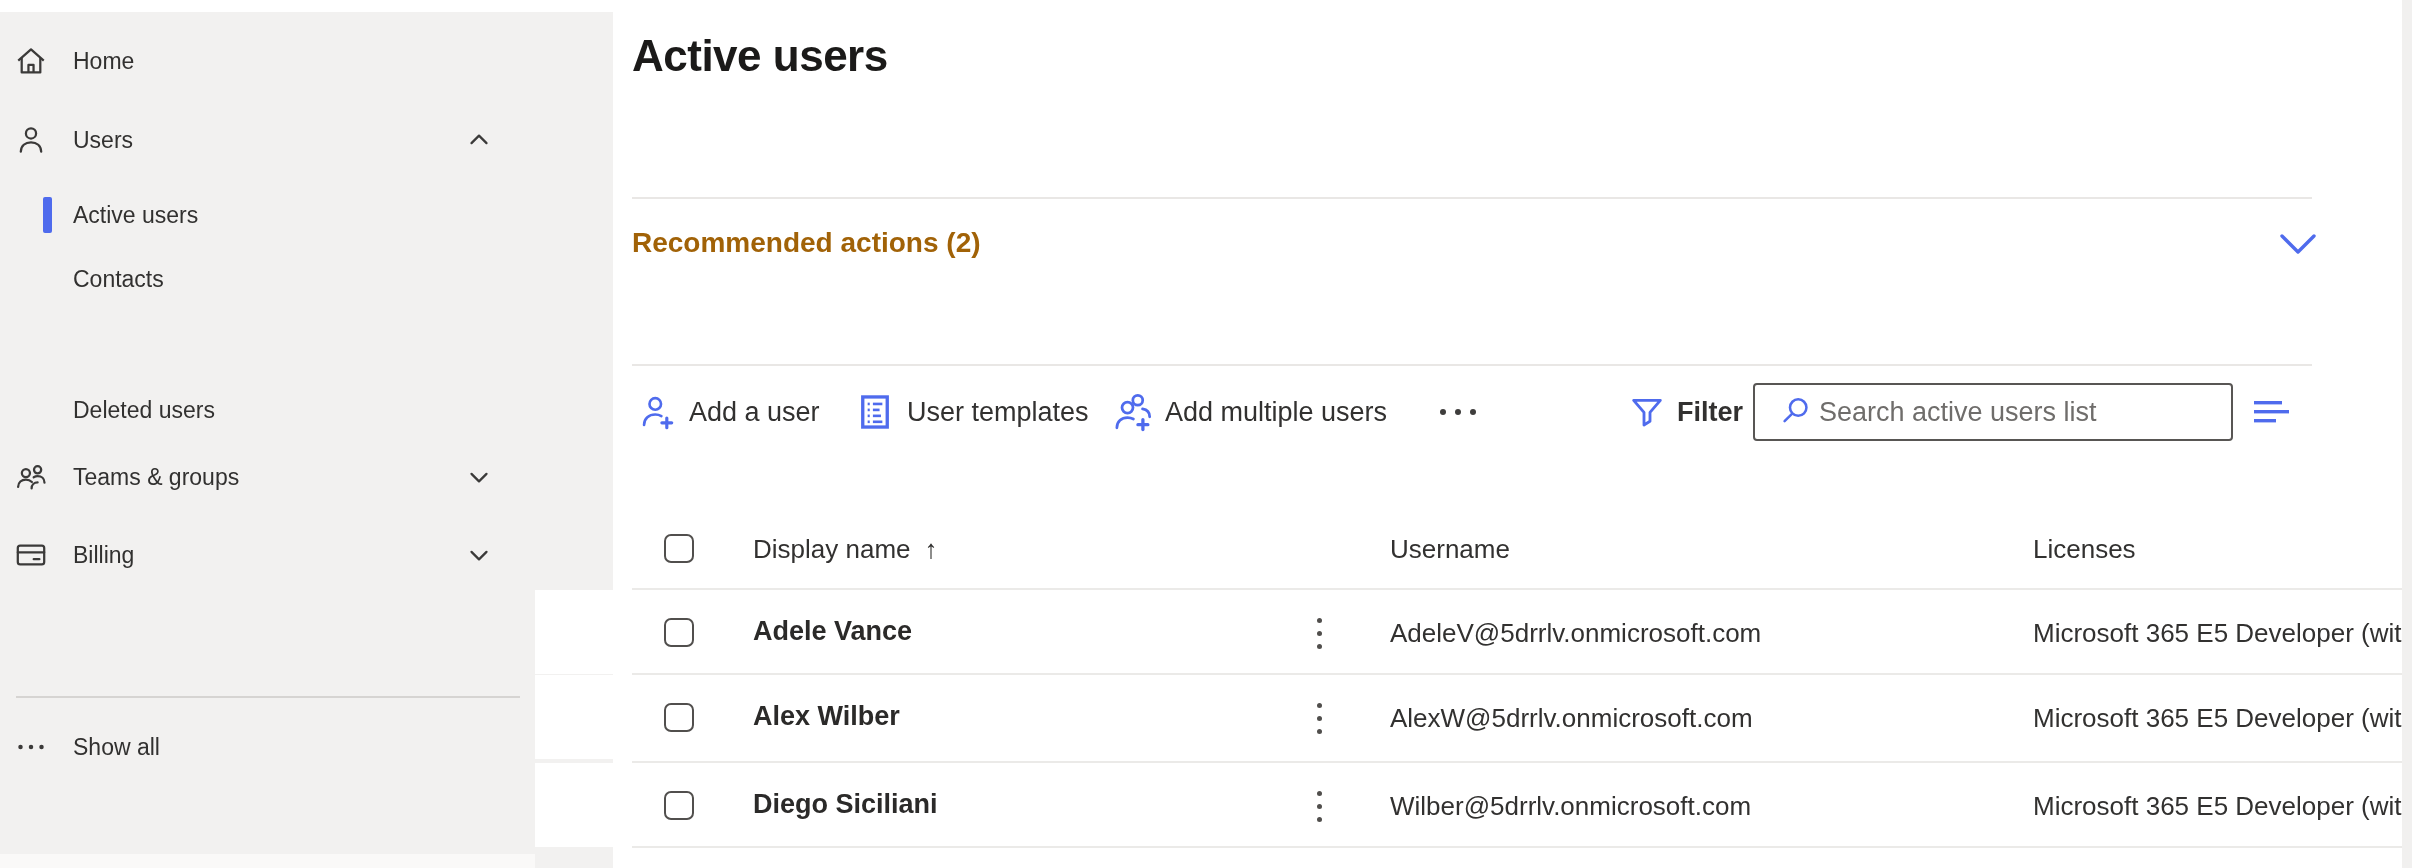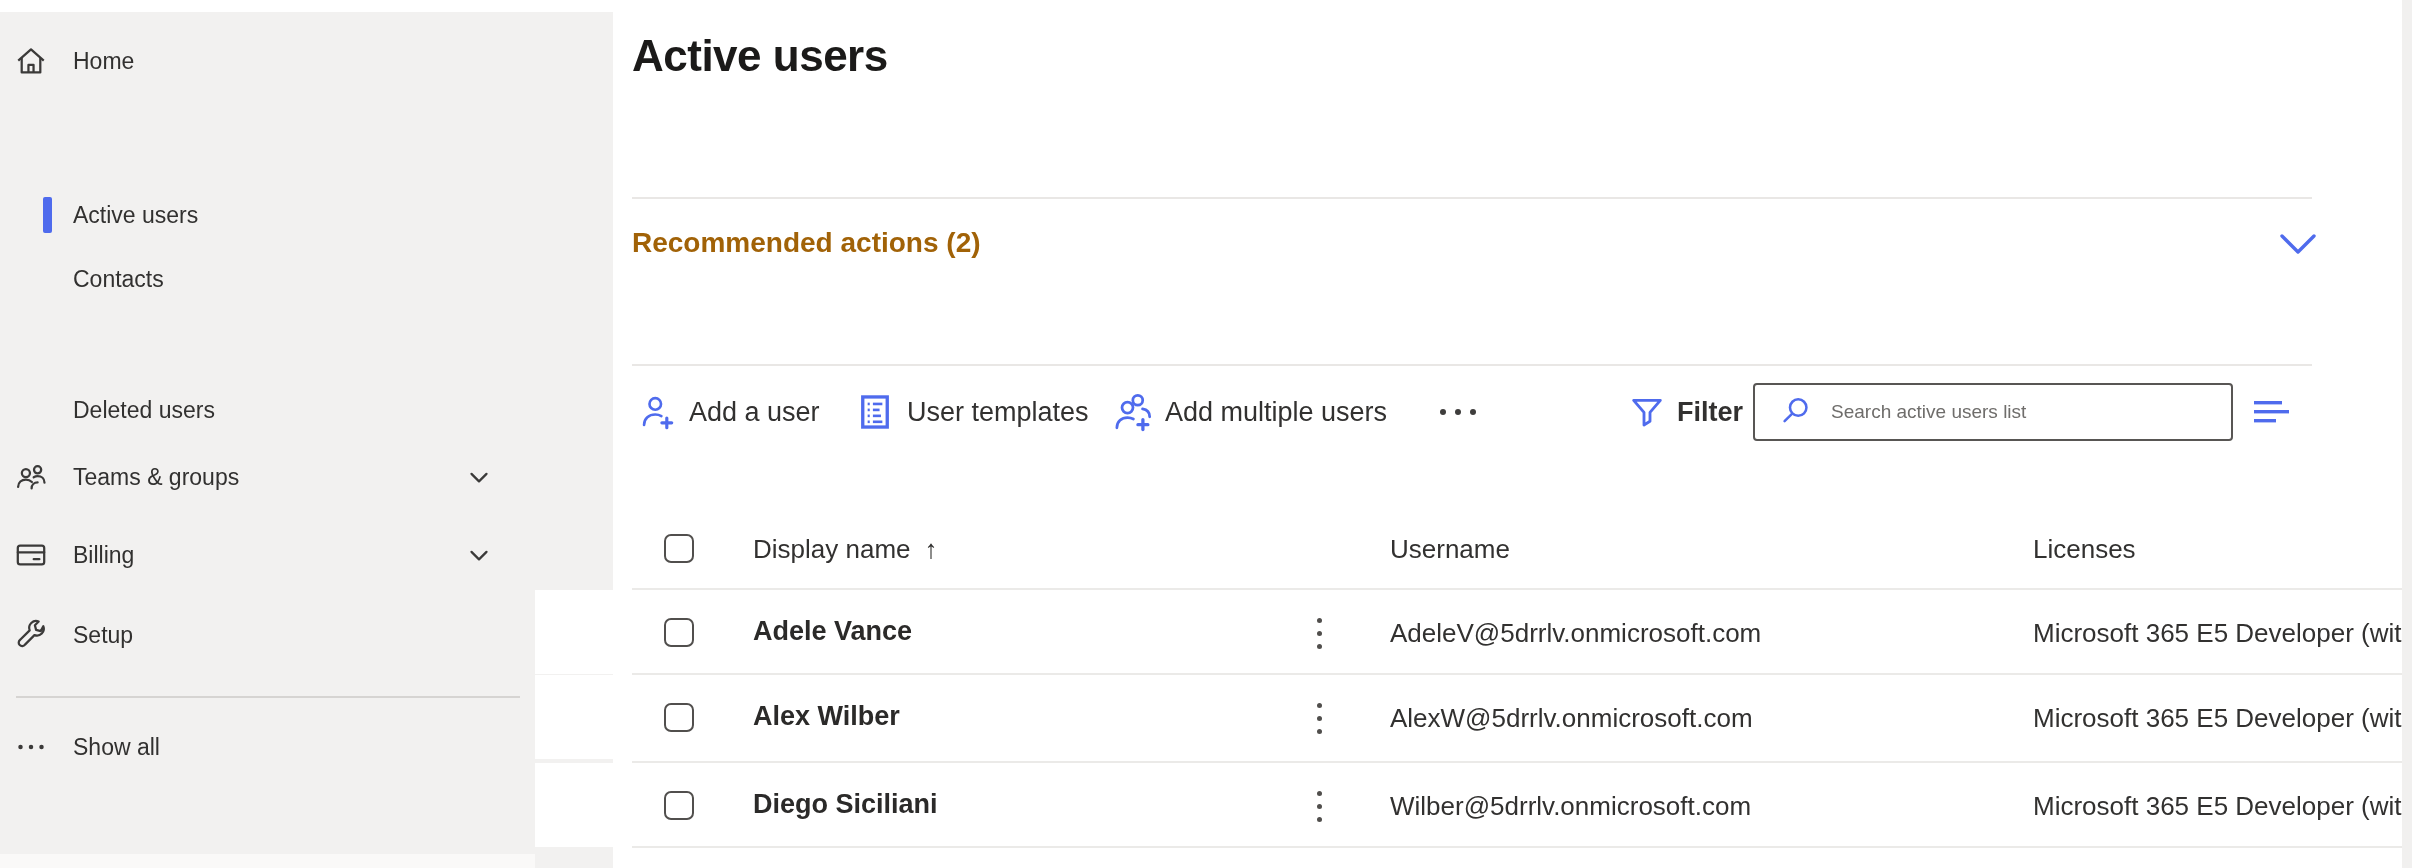--- a/index.html
+++ b/index.html
@@ -29,22 +29,22 @@
   .tb-btn { position:absolute; top:386px; height:52px; display:flex; align-items:center; cursor:pointer; }
   .tb-icon { width:44px; height:44px; display:flex; align-items:center; justify-content:center; }
   .tb-label { font-size:27px; color:#323130; margin-left:10px; white-space:nowrap; }
   .overflow-dots { position:absolute; left:905px; top:386px; height:52px; display:flex; align-items:center; gap:9px; cursor:pointer; }
   .overflow-dots i { width:6px; height:6px; border-radius:50%; background:#3e3d3c; }
   .filter-btn { left:1090px; }
   .filter-label { font-weight:bold; margin-left:8px; }
   .searchbox { position:absolute; left:1218px; top:383px; width:480px; height:58px; background:#fff;
     border:2px solid #585654; border-radius:4px; display:flex; align-items:center; }
   .searchbox svg { margin-left:22px; flex:0 0 auto; }
-  .searchbox input { border:0; outline:0; background:transparent; margin-left:16px; width:390px;
-    font-family:"Liberation Sans", sans-serif; font-size:19px; color:#323130; }
+  .searchbox input { border:0; outline:0; background:transparent; margin-left:4px; width:390px;
+    font-family:"Liberation Sans", sans-serif; font-size:27px; color:#323130; }
   .searchbox input::placeholder { color:#6f6d6b; opacity:1; }
   .sort-btn { position:absolute; left:1718px; top:395px; width:46px; height:36px; cursor:pointer; }
   
   .checkbox { position:absolute; left:129px; width:30px; height:29px; border:2.5px solid #514f4d; border-radius:7px; background:#fff; cursor:pointer; }
   .thead { position:absolute; left:0; top:508px; width:1877px; height:82px; }
   .thead .checkbox { top:26px; }
   .th { position:absolute; font-size:26px; color:#323130; white-space:nowrap; top:26px; }
   .th-name { left:218px; cursor:pointer; }
   .sort-arrow { font-size:26px; color:#323130; margin-left:14px; }
   .th-user { left:855px; }
@@ -72,20 +72,34 @@
       <span class="nav-icon">
         <svg width="36" height="36" viewBox="0 0 24 24" fill="none" stroke="#3b3a39" stroke-width="1.5" stroke-linejoin="round">
           <path d="M3.5 11.8 L12 4.3 L20.5 11.8"></path>
           <path d="M5.8 10 V19.6 H18.2 V10"></path>
           <path d="M10.3 19.6 V14.6 H13.7 V19.6"></path>
         </svg>
       </span>
       <span class="nav-label">Home</span>
     </div>
 
+    <div class="nav-item" style="top:103px">
+      <span class="nav-icon">
+        <svg width="36" height="36" viewBox="0 0 24 24" fill="none" stroke="#3b3a39" stroke-width="1.5" stroke-linecap="round">
+          <circle cx="12" cy="7.6" r="3.4"></circle>
+          <path d="M5.2 19.8c0-4 3-6.3 6.8-6.3s6.8 2.3 6.8 6.3"></path>
+        </svg>
+      </span>
+      <span class="nav-label">Users</span>
+      <span class="nav-chevron">
+        <svg width="30" height="30" viewBox="0 0 24 24" fill="none" stroke="#3b3a39" stroke-width="1.8" stroke-linecap="round" stroke-linejoin="round">
+          <polyline points="6 14.5 12 8.5 18 14.5"></polyline>
+        </svg>
+      </span>
+    </div>
 
     <div class="nav-item" style="top:178px">
       <span class="sel-bar"></span>
       <span class="nav-label">Active users</span>
     </div>
 
     <div class="nav-item" style="top:242px">
       <span class="nav-label">Contacts</span>
     </div>
 
@@ -121,28 +135,20 @@
         </svg>
       </span>
       <span class="nav-label">Billing</span>
       <span class="nav-chevron">
         <svg width="30" height="30" viewBox="0 0 24 24" fill="none" stroke="#3b3a39" stroke-width="1.8" stroke-linecap="round" stroke-linejoin="round">
           <polyline points="6 9.5 12 15.5 18 9.5"></polyline>
         </svg>
       </span>
     </div>
 
-    <div class="nav-item" style="top:598px">
-      <span class="nav-icon">
-        <svg width="36" height="36" viewBox="0 0 24 24" fill="none" stroke="#3b3a39" stroke-width="1.5" stroke-linejoin="round" stroke-linecap="round">
-          <path d="M20.2 6.1a4.6 4.6 0 0 1-5.9 6L8 18.4a2.3 2.3 0 1 1-3.2-3.2l6.3-6.3a4.6 4.6 0 0 1 6-5.9L14.6 5.5l.8 3.1 3.1.8z"></path>
-        </svg>
-      </span>
-      <span class="nav-label">Setup</span>
-    </div>
 
     <div class="side-divider"></div>
 
     <div class="nav-item" style="top:710px">
       <span class="nav-icon">
         <svg width="36" height="36" viewBox="0 0 24 24" fill="#3b3a39">
           <circle cx="5" cy="12" r="1.5"></circle>
             <circle cx="12" cy="12" r="1.5"></circle>
             <circle cx="19" cy="12" r="1.5"></circle>
         </svg>

